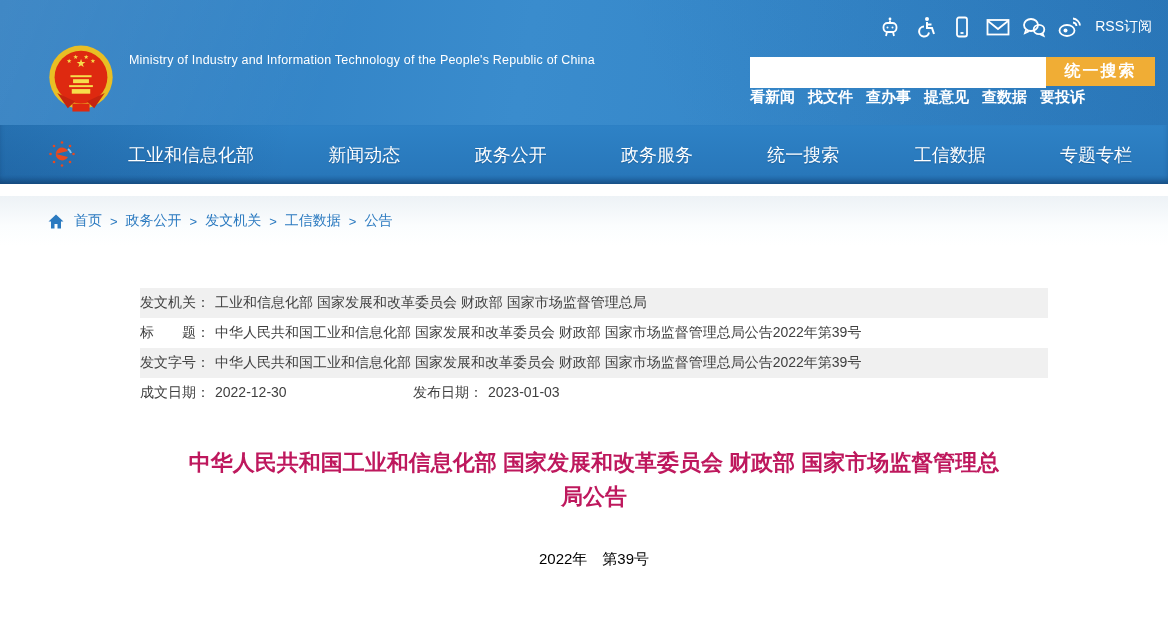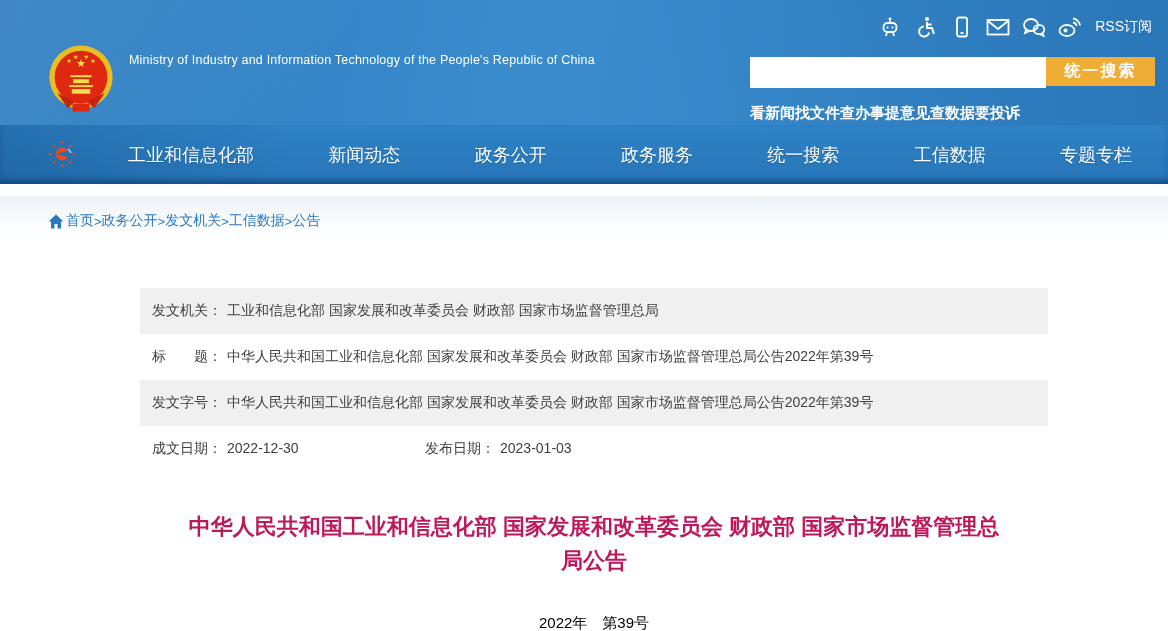--- a/index.html
+++ b/index.html
@@ -23,49 +23,49 @@
   .icon-row { position:absolute; right:16px; top:14px; display:flex; align-items:center; gap:10px; }
   .icon-row .hicon { display:inline-flex; width:26px; height:26px; align-items:center; justify-content:center; cursor:pointer; }
   .rss-label { color:#ffffff; font-size:14px; margin-left:2px; cursor:pointer; }
 
   .search-row { position:absolute; left:750px; top:57px; display:flex; }
   .search-input { width:296px; height:31px; border:none; outline:none; padding:0 10px; font-size:14px; background:#ffffff; }
   .search-button { width:109px; height:29px; border:none; background:#f0ad35; color:#ffffff;
     font-size:16px; font-weight:bold; letter-spacing:2px; cursor:pointer;
     font-family:"Liberation Sans","DejaVu Sans",sans-serif; }
 
-  .quick-links { position:absolute; left:750px; top:104px; display:flex; }
+  .quick-links { position:absolute; left:750px; top:88px; display:flex; gap:13px; }
   .quick-links a { color:#ffffff; font-size:15px; font-weight:bold; text-decoration:none; white-space:nowrap; }
 
   
   .main-nav {
     position:relative; width:100%; height:59px;
     background:
       linear-gradient(100deg, rgba(10,50,100,0.22) 0%, rgba(0,0,0,0) 25%),
       linear-gradient(#2e82c6 0%, #2877ba 85%, #1f639f 100%);
     box-shadow: inset 0 -4px 6px -2px rgba(10,45,85,0.45);
   }
   .nav-logo { position:absolute; left:48px; top:15px; width:28px; height:28px; }
   .nav-items { position:absolute; left:128px; right:36px; top:0; height:59px;
     display:flex; justify-content:space-between; align-items:center; }
   .nav-items a { color:#ffffff; font-size:18px; text-decoration:none; white-space:nowrap;
     text-shadow:0 1px 1px rgba(0,40,80,0.3); }
 
   
   .crumb-band { margin-top:12px; height:50px;
     background:linear-gradient(#edf2f6 0%, #fbfdfe 60%, #ffffff 100%);
     display:flex; align-items:center; }
-  .breadcrumb { display:flex; align-items:center; gap:0; margin-left:48px; font-size:14px; }
+  .breadcrumb { display:flex; align-items:center; gap:8px; margin-left:48px; font-size:14px; }
   .breadcrumb a { color:#2b7ac0; text-decoration:none; }
   .crumb-sep { color:#2b7ac0; font-size:13px; }
   .home-icon { display:inline-flex; margin-right:2px; }
 
   
   .meta-table { margin:42px 0 0 140px; width:908px; font-size:14px; color:#3f3f3f; }
-  .mrow { display:flex; align-items:center; height:46px; padding-left:12px; }
+  .mrow { display:flex; align-items:center; height:30px; padding-left:0; }
   .mrow.gray { background:#f0f0f0; }
   .mlabel { white-space:pre; }
   .mvalue { margin-left:5px; white-space:nowrap; }
   .mpair1 { display:flex; width:273px; flex-shrink:0; }
   .mpair2 { display:flex; }
 
   
   .article-title { margin:38px 0 0 184px; width:820px; text-align:center;
     font-size:22px; font-weight:bold; color:#be185d; line-height:34px; }
   .doc-number { margin:36px 0 0 140px; width:908px; text-align:center;

